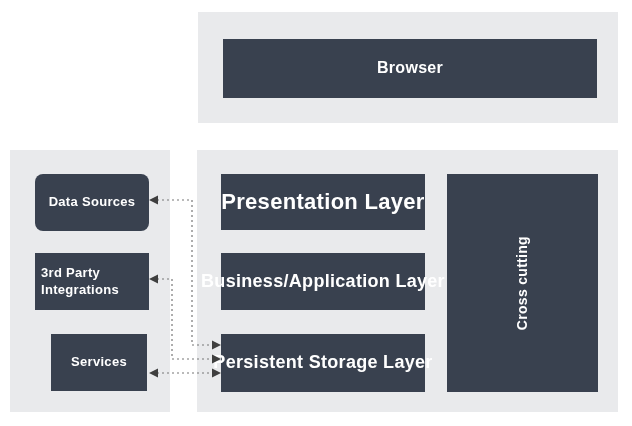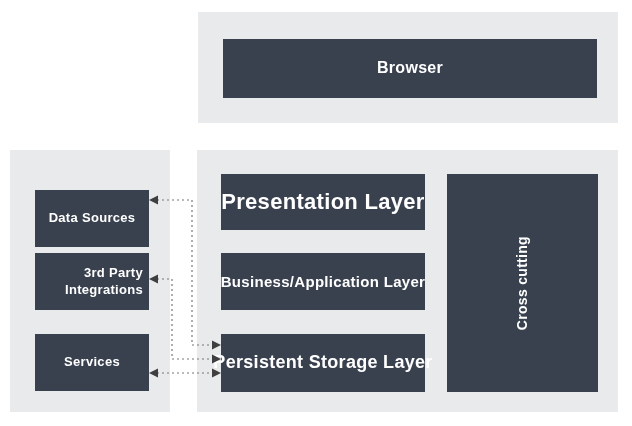--- a/index.html
+++ b/index.html
@@ -29,31 +29,31 @@
   #left-panel   { left: 10px;  top: 150px; width: 160px; height: 262px; }
   #right-panel  { left: 197px; top: 150px; width: 421px; height: 262px; }
 
   .node {
     position: absolute;
     background: var(--node-fill);
     color: var(--node-text);
     display: flex;
     align-items: center;
     justify-content: center;
-    text-align: right;
+    text-align: left;
     font-weight: 700;
     letter-spacing: 0.3px;
     line-height: 1.3;
   }
   #browser-node      { left: 223px; top: 39px;  width: 374px; height: 59px; font-size: 16px; }
-  #data-sources-node { left: 35px;  top: 190px; width: 114px; height: 57px; font-size: 13px; }
+  #data-sources-node { left: 35px;  top: 174px; width: 114px; height: 57px; font-size: 13px; border-radius: 8px; }
   #third-party-node  { left: 35px;  top: 253px; width: 114px; height: 57px; font-size: 13px; padding: 4px 6px; }
-  #services-node     { left: 35px;  top: 334px; width: 114px; height: 57px; font-size: 13px; }
+  #services-node     { left: 51px;  top: 334px; width: 96px; height: 57px; font-size: 13px; }
   #presentation-node { left: 221px; top: 174px; width: 204px; height: 56px; font-size: 22px; }
-  #business-node     { left: 221px; top: 253px; width: 204px; height: 57px; font-size: 15px; white-space: nowrap; }
+  #business-node     { left: 221px; top: 253px; width: 204px; height: 57px; font-size: 18px; white-space: nowrap; }
   #storage-node      { left: 221px; top: 334px; width: 204px; height: 58px; font-size: 18px; white-space: nowrap; }
   #cross-cutting-node{ left: 447px; top: 174px; width: 151px; height: 218px; font-size: 14px; }
   #cross-cutting-node .vertical-label {
     transform: rotate(-90deg);
     white-space: nowrap;
   }
   #connector-layer {
     position: absolute;
     left: 0; top: 0;
     width: 632px; height: 426px;

